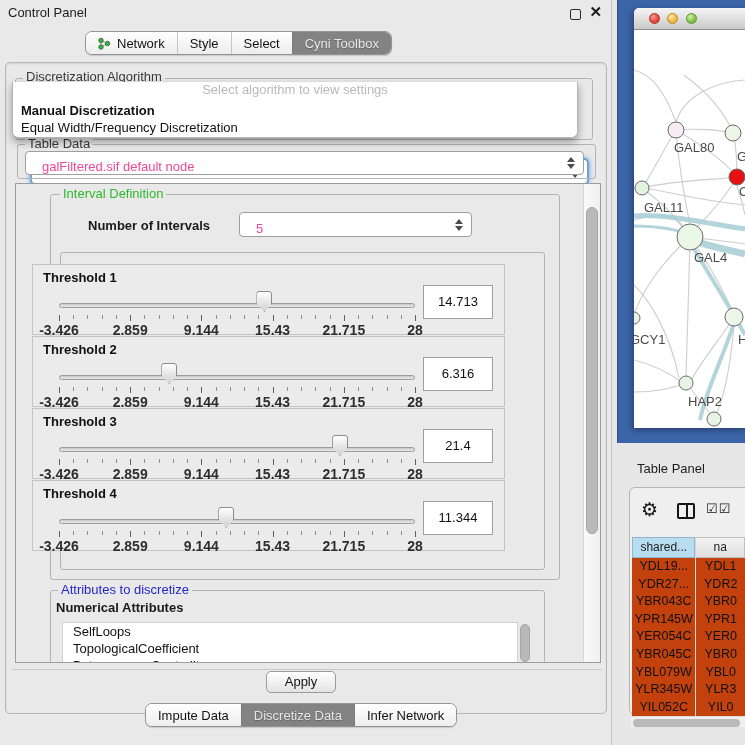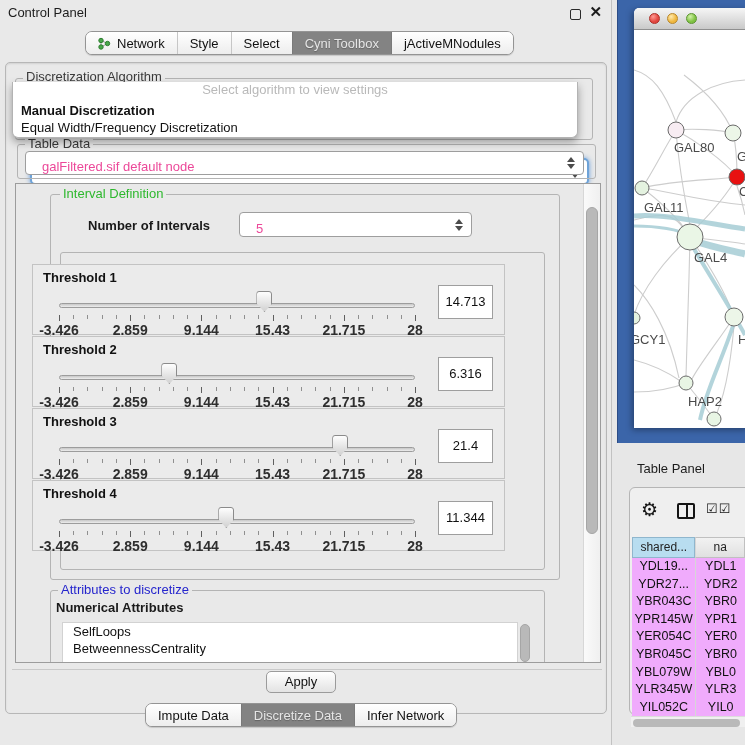--- a/index.html
+++ b/index.html
@@ -46,21 +46,21 @@
   .vthumb { position:absolute; background:#b9b9b9; border-radius:7px; border:1px solid #a6a6a6; }
 
   .threshold-row { position:absolute; left:16px; width:473px; height:71px; background:#ebebeb; border:1px solid #c3c3c3; }
   .threshold-row .tlabel { position:absolute; left:10px; top:5px; font-weight:bold; color:#111; }
   .track { position:absolute; left:26px; top:38px; width:356px; height:5px; background:linear-gradient(#c7c7c7,#ededed); border:1px solid #9c9c9c; border-radius:3px; }
   .thumb { position:absolute; top:26px; width:16px; height:21px; background:linear-gradient(#fefefe,#d2d2d2); border:1px solid #8b8b8b; border-radius:3px 3px 0 0; clip-path:polygon(0 0,100% 0,100% 58%,50% 100%,0 58%); }
   .tick { position:absolute; top:50px; width:1px; background:#8f8f8f; }
   .tick.major { height:6px; background:#5f5f5f; }
   .tick.minor { height:4px; }
   .ticklabel { position:absolute; top:57px; width:60px; text-align:center; transform:translateX(-50%); font-size:14px; font-weight:bold; color:#2e2e2e; }
-  .valuebox { position:absolute; right:11px; top:20px; width:55px; height:34px; background:#fff; border:1px solid #9e9e9e; text-align:center; line-height:32px; color:#111; }
+  .valuebox { position:absolute; right:11px; top:20px; width:70px; height:34px; background:#fff; border:1px solid #9e9e9e; text-align:center; line-height:32px; color:#111; }
 
   #attr-list { position:absolute; left:46px; top:438px; width:456px; height:44px; background:#fff; border:1px solid #d2d2d2; overflow:hidden; }
   #attr-list .item { padding-left:10px; height:17px; line-height:17px; color:#111; white-space:nowrap; }
 
   #footer-strip { left:6px; top:606px; width:590px; height:45px; border-top:1px solid #c9c9c9; }
   #apply-btn { left:266px; top:671px; width:70px; height:22px; background:linear-gradient(#ffffff,#e3e3e3); border:1px solid #9b9b9b; border-radius:5px; text-align:center; line-height:20px; color:#111; }
 
   
   #right-region { left:612px; top:0; width:133px; height:745px; background:#e7e7e7; }
   #desktop { left:617px; top:0; width:128px; height:443px; background:#3b65a9; border-left:1px solid #2c4c86; }
@@ -71,21 +71,21 @@
   #tl-yellow{ left:667px; background:radial-gradient(circle at 35% 30%,#ffe9ad,#efb73e 60%); border:1px solid #b8862a; }
   #tl-green { left:686px; background:radial-gradient(circle at 35% 30%,#d2f2a9,#7fc242 60%); border:1px solid #5b9430; }
   #net-canvas { position:absolute; left:0; top:22px; width:115px; height:398px; background:#fff; overflow:hidden; }
 
   #table-panel-title { left:637px; top:461px; color:#1c1c1c; }
   #table-inner { left:629px; top:487px; width:130px; height:228px; background:#efefef; border:1px solid #b5b5b5; border-radius:6px 0 0 6px; }
   #tp-gear { left:641px; top:500px; font-size:19px; color:#141414; line-height:19px; }
   #tp-col-icon { left:677px; top:503px; width:18px; height:16px; border:2px solid #141414; border-radius:2px; }
   #tp-col-icon i { position:absolute; left:50%; top:0; width:2px; height:100%; background:#141414; }
   #tp-checks { left:706px; top:501px; font-size:13px; color:#141414; letter-spacing:1px; }
-  #tp-table { left:632px; top:537px; width:113px; height:179px; overflow:hidden; background:#f0abfc; }
+  #tp-table { left:632px; top:537px; width:113px; height:179px; overflow:hidden; background:#c2410c; }
   .th-row { display:flex; height:21px; }
   .th-cell { border:1px solid #c0c0c0; background:linear-gradient(#f2f2f2,#e0e0e0); text-align:center; line-height:19px; font-size:12px; color:#222; overflow:hidden; white-space:nowrap; }
   .th-cell.sel { background:#b8ddf0; border-color:#8fb6cd; }
   .tb-row { display:flex; height:17.6px; }
   .tb-cell { overflow:hidden; white-space:nowrap; text-align:center; line-height:17.6px; font-size:12.5px; color:#111; }
   .c1 { width:77px; }
   .c2 { width:60px; border-left:1px solid #d6d6d6; }
   #tp-hscroll { left:631px; top:716px; width:114px; height:11px; background:#f0f0f0; border-top:1px solid #dcdcdc; }
   #tp-hthumb { position:absolute; left:2px; top:1.5px; width:107px; height:8px; background:#b9b9b9; border-radius:4px; }
 
@@ -117,23 +117,20 @@
             <span>Network</span>
           </div>
           <div class="seg">
             <span>Style</span>
           </div>
           <div class="seg">
             <span>Select</span>
           </div>
           <div class="seg sel">
             <span>Cyni Toolbox</span>
-          </div>
-          <div class="seg">
-            <span>jActiveMNodules</span>
           </div>
         </div>
     </div>
 
     <div id="outer-panel" class="abs">
 
       <div class="groupbox" style="left:9px; top:15px; width:578px; height:62px;"></div>
       <div class="grouptitle t-dark" style="left:17px; top:7px;">Discretization Algorithm</div>
       <div class="combo" id="algo-combo">
         <span class="spin">
@@ -319,20 +316,21 @@
               <div class="thumb" style="left: 185.318px;"></div>
               <div class="valuebox">11.344</div>
             </div>
           </div>
 
         <div class="groupbox" style="left:34px; top:406px; width:495px; height:80px;"></div>
         <div class="grouptitle t-blue" style="left:42px; top:399px;">Attributes to discretize</div>
         <div class="abs" style="left:40px; top:416px; font-weight:bold;">Numerical Attributes</div>
         <div id="attr-list">
             <div class="item">SelfLoops</div>
+            <div class="item">TopologicalCoefficient</div>
             <div class="item">BetweennessCentrality</div>
           </div>
         <div class="vthumb" style="left:504px; top:440px; width:10px; height:38px;"></div>
 
         <div class="vtrack" style="right:0; top:0; width:17px; height:480px;">
           <div class="vthumb" style="left:2px; top:23px; width:12px; height:327px;"></div>
         </div>
       </div>
 
       <div id="footer-strip" class="abs"></div>

